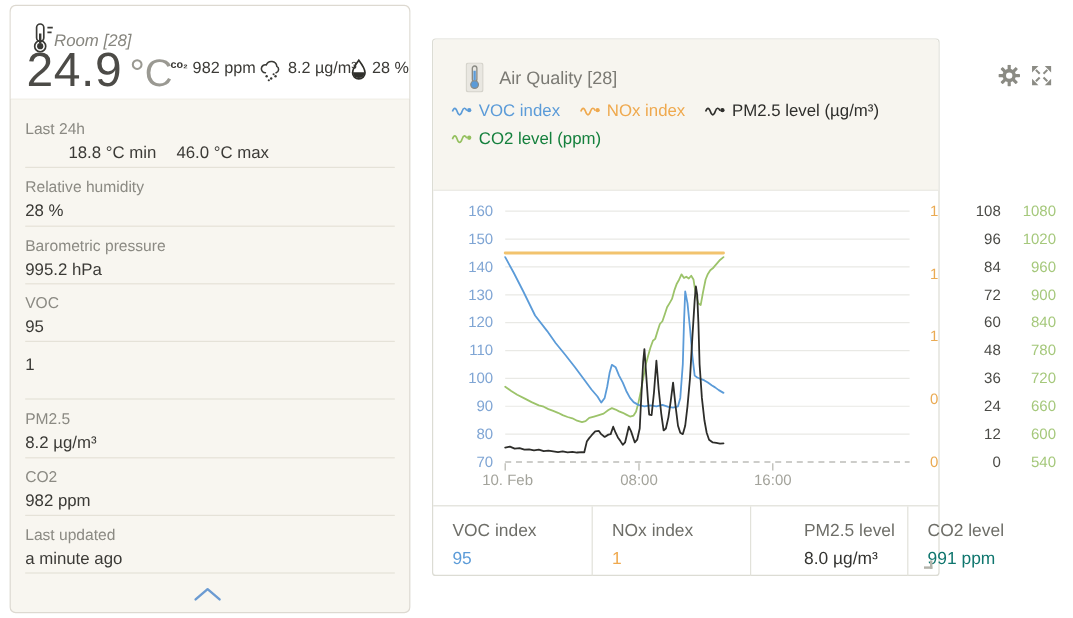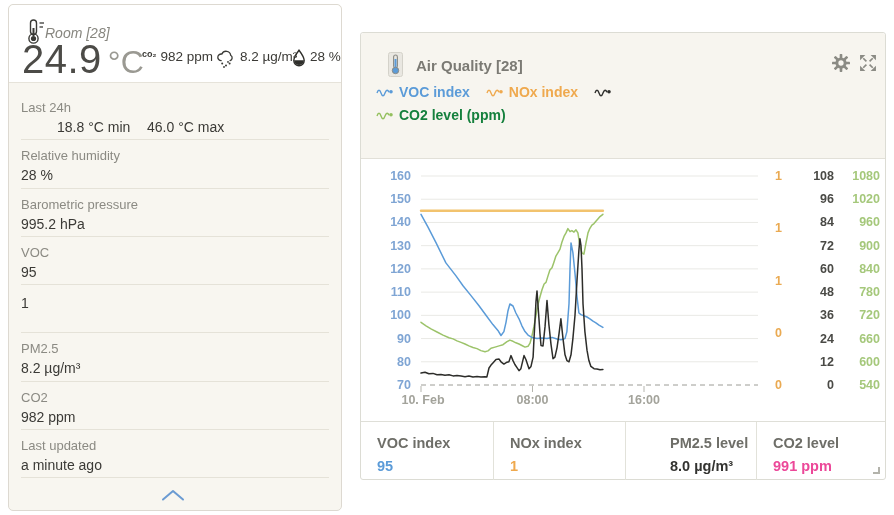--- a/index.html
+++ b/index.html
@@ -21,22 +21,22 @@
   .co2-glyph { font-size:9px; font-weight:bold; color:#3b3a36; letter-spacing:0; }
   #lp-rows { position:absolute; left:12px; right:12px; top:78px; }
   .lp-row { height:48.3px; padding-top:7px; border-bottom:1px solid #e5e2d8; }
   .lp-row .lbl { font-size:13px; color:#8b8a83; line-height:17px; }
   .lp-row .vals { font-size:14px; color:#3b3a36; line-height:19px; margin-top:2px; }
   .lp-row .vals span.first2 { display:inline-block; width:90px;margin-left:36px; }
   #lp-collapse { position:absolute; left:50%; bottom:6px; transform:translateX(-50%);
                  width:30px; height:18px; cursor:pointer; background:none; border:none; }
 
   
-  #right-card { position:absolute; left:360px; top:32px; width:526px; height:448px;
-                background:#fff; border:1px solid #dcdcd4; border-radius:3px;font-weight:bold; }
+  #right-card { position:absolute; left:360px; top:32px; width:423px; height:448px;
+                background:#fff; border:1px solid #dcdcd4; border-radius:3px; }
   #rp-header { position:absolute; left:0; top:0; width:100%; height:126px; background:#f7f5ef;
                border-bottom:1px solid #e2e0d8; border-radius:3px 3px 0 0; }
   #rp-title { position:absolute; left:55px; top:24px; font-size:15px; color:#7b7a74; }
   .hdr-icon { position:absolute; top:21px; width:18px; height:18px; cursor:pointer; }
   .legend-row { position:absolute; left:15px; display:flex; gap:16px; align-items:center; }
   .legend-item { display:flex; align-items:center; gap:5px; font-size:14px; cursor:pointer; white-space:nowrap; }
   #rp-chart { position:absolute; left:0; top:126px; }
   #rp-footer { position:absolute; left:0; top:388px; width:100%; height:59px; border-top:1px solid #dfdfd8; }
   .fcol { position:absolute; top:0; height:100%; }
   .fcol.div { border-left:1px solid #e2e2da; }
@@ -175,20 +175,21 @@
             <path d="M1 7 C2.2 3.4 3.8 3.4 5 7 S7.8 10.6 9 7 S11.8 3.4 13 6.2" fill="none" stroke="#efa94e" stroke-width="1.4"></path>
             <circle cx="15" cy="5.8" r="1.8" fill="#efa94e"></circle>
           </svg>
           <span style="color: rgb(239, 169, 78);">NOx index</span>
         </div>
         <div class="legend-item">
           <svg width="18" height="12" viewBox="0 0 18 12">
             <path d="M1 7 C2.2 3.4 3.8 3.4 5 7 S7.8 10.6 9 7 S11.8 3.4 13 6.2" fill="none" stroke="#2f2f2c" stroke-width="1.4"></path>
             <circle cx="15" cy="5.8" r="1.8" fill="#2f2f2c"></circle>
           </svg>
+          <span style="color: rgb(47, 47, 44);">PM2.5 level (µg/m³)</span>
         </div>
       </div>
     <div class="legend-row" style="top:74px">
         <div class="legend-item">
           <svg width="18" height="12" viewBox="0 0 18 12">
             <path d="M1 7 C2.2 3.4 3.8 3.4 5 7 S7.8 10.6 9 7 S11.8 3.4 13 6.2" fill="none" stroke="#94c05e" stroke-width="1.4"></path>
             <circle cx="15" cy="5.8" r="1.8" fill="#94c05e"></circle>
           </svg>
           <span style="color: #15803d;">CO2 level (ppm)</span>
         </div>
@@ -261,17 +262,17 @@
       <div class="fcol div" style="left: 132px; width: 132px;">
         <div class="flbl">NOx index</div>
         <div class="fval" style="color: rgb(239, 169, 78);">1</div>
       </div>
       <div class="fcol div" style="left: 264px; width: 131px; padding-left: 28px;">
         <div class="flbl">PM2.5 level</div>
         <div class="fval" style="color: rgb(51, 51, 48);">8.0 µg/m³</div>
       </div>
       <div class="fcol div" style="left: 395px; width: 130px;">
         <div class="flbl">CO2 level</div>
-        <div class="fval" style="color: #ec4899;">991 ppm</div>
+        <div class="fval" style="color: #0f766e;">991 ppm</div>
       </div>
     </div>
   <div id="resize-handle"></div>
 </div>
 
 </body></html>

